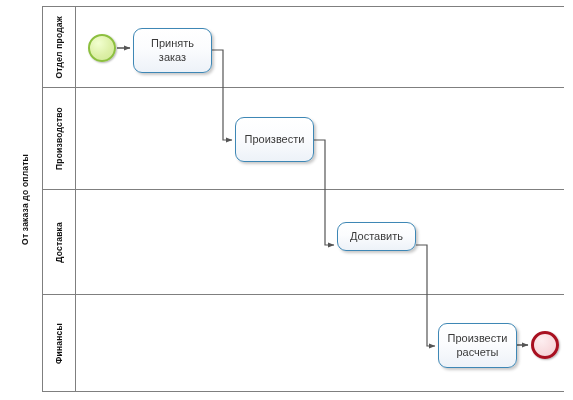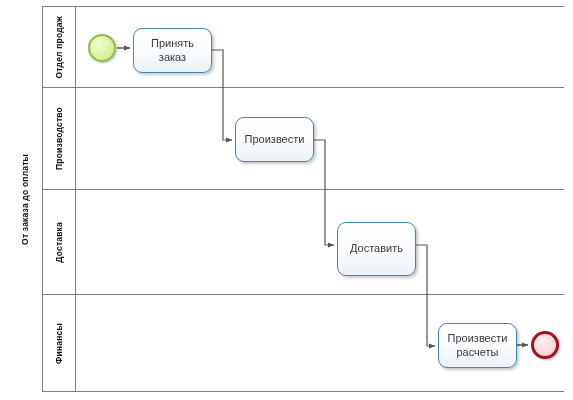--- a/index.html
+++ b/index.html
@@ -207,21 +207,21 @@
   <div class="event start-event" style="left:88px; top:34px;"></div>
 
   <div class="task" style="left:133px; top:28px; width:79px; height:45px;">
     <span class="task-label">Принять заказ</span>
   </div>
 
   <div class="task" style="left:235px; top:117px; width:79px; height:45px;">
     <span class="task-label">Произвести</span>
   </div>
 
-  <div class="task" style="left:337px; top:222px; width:79px; height:54px;">
+  <div class="task" style="left:337px; top:222px; width:79px; height:29px;">
     <span class="task-label">Доставить</span>
   </div>
 
   <div class="task" style="left:438px; top:323px; width:79px; height:45px;">
     <span class="task-label">Произвести
 расчеты</span>
   </div>
 
   <div class="event end-event" style="left:531px; top:331px;"></div>
 

